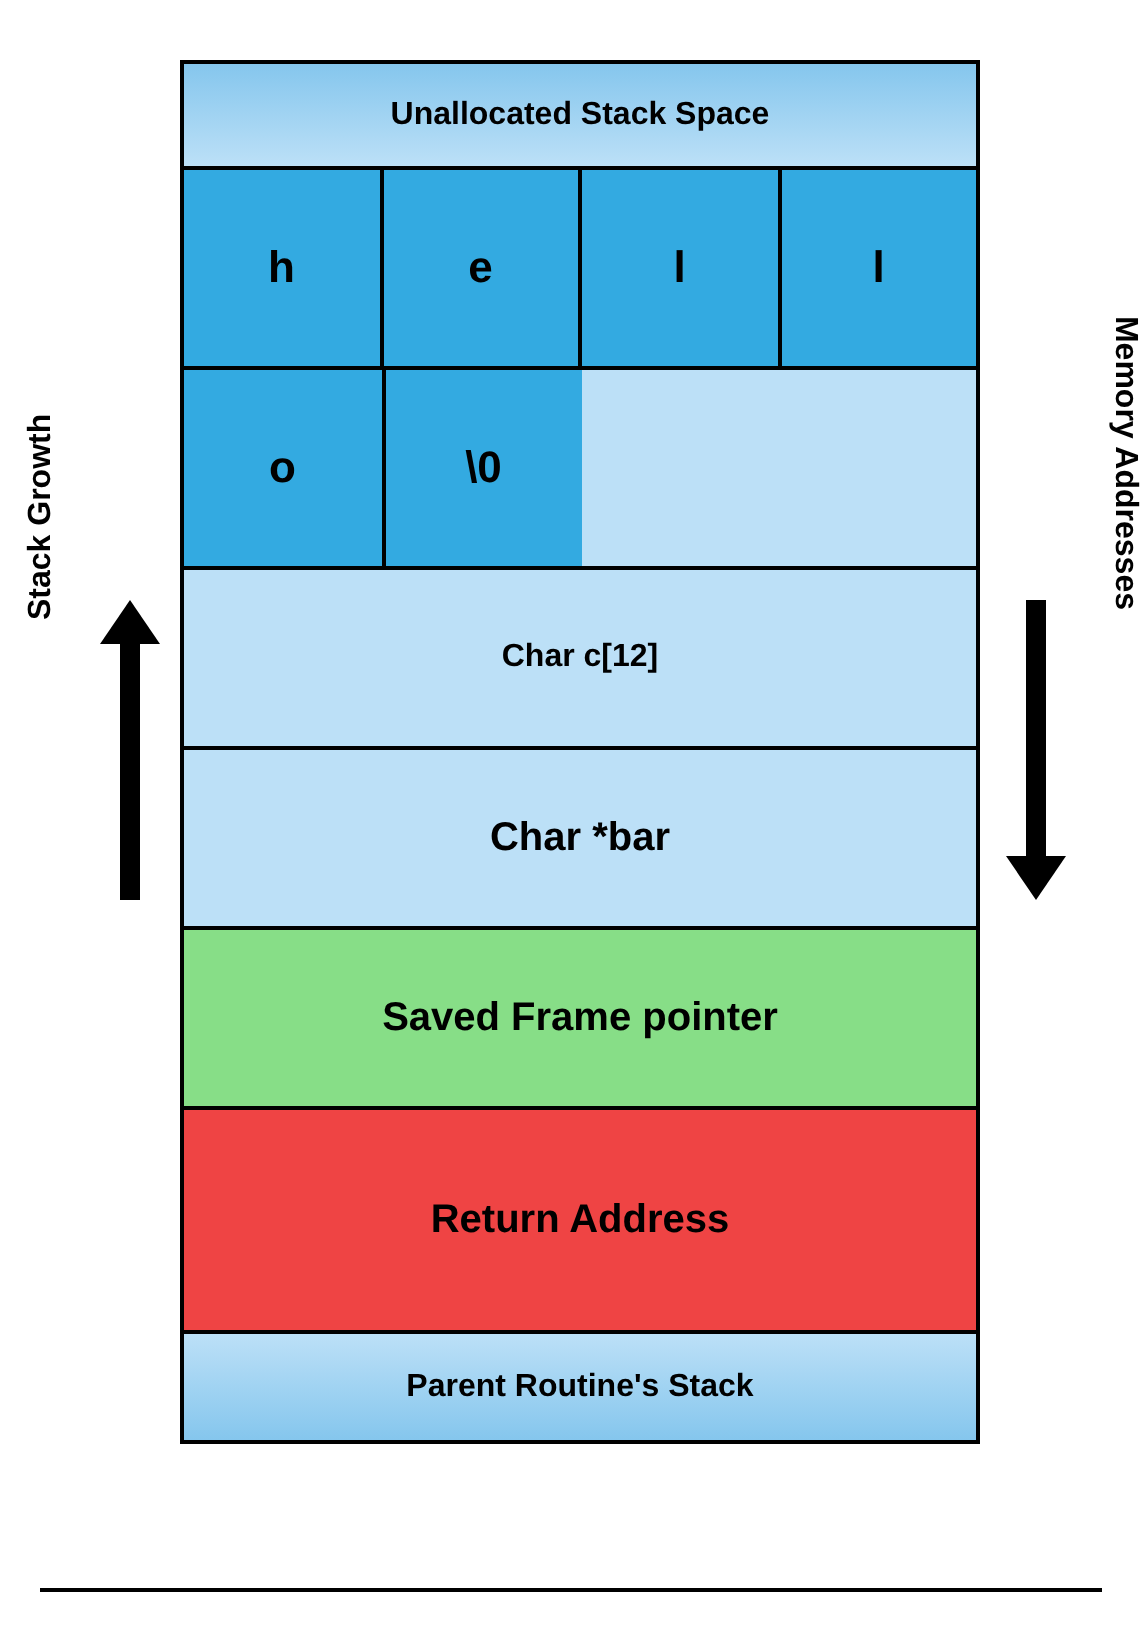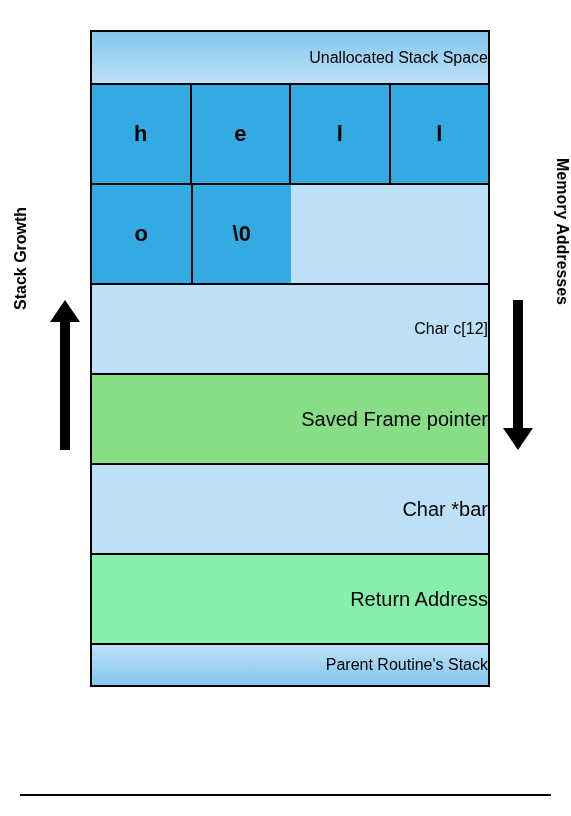--- a/index.html
+++ b/index.html
@@ -14,22 +14,22 @@
     position: absolute;
     left: 90px;
     top: 30px;
     width: 400px;
   }
   .section {
     border: 2px solid black;
     border-top: none;
     display: flex;
     align-items: center;
-    justify-content: flex-end;
-    font-weight: normal;
+    justify-content: center;
+    font-weight: bold;
   }
   .unallocated {
     height: 55px;
     background: linear-gradient(to bottom, #85c6ed 0%, #bce0f7 100%);
     font-size: 16px;
     border-top: 2px solid black;
   }
   .byte-row {
     height: 100px;
     border: none;
@@ -59,26 +59,26 @@
     height: 90px;
     background: #bce0f7;
     font-size: 20px;
   }
   .saved-frame {
     height: 90px;
     background: #87de87;
     font-size: 20px;
   }
   .return-addr {
-    height: 90px;
-    background: #86efac;
+    height: 112px;
+    background: #ef4444;
     font-size: 20px;
   }
   .parent {
-    height: 42px;
+    height: 55px;
     background: linear-gradient(to bottom, #bce0f7 0%, #85c6ed 100%);
     font-size: 16px;
   }
   .arrow-left {
     position: absolute;
     left: 50px;
     top: 300px;
     height: 150px;
     width: 30px;
   }
@@ -186,26 +186,26 @@
         <span>\0</span>
       </div>
     <div class="byte-cell empty"></div>
     <div class="byte-cell empty last" style="border-left:none"></div>
   </div>
 
   <div class="section char-c">
     <span>Char c[12]</span>
   </div>
 
+  <div class="section char-bar">
+    <span>Char *bar</span>
+  </div>
+
   <div class="section saved-frame">
     <span>Saved Frame pointer</span>
-  </div>
-
-  <div class="section char-bar">
-    <span>Char *bar</span>
   </div>
 
   <div class="section return-addr">
     <span>Return Address</span>
   </div>
 
   <div class="section parent">
     <span>Parent Routine's Stack</span>
   </div>
 

